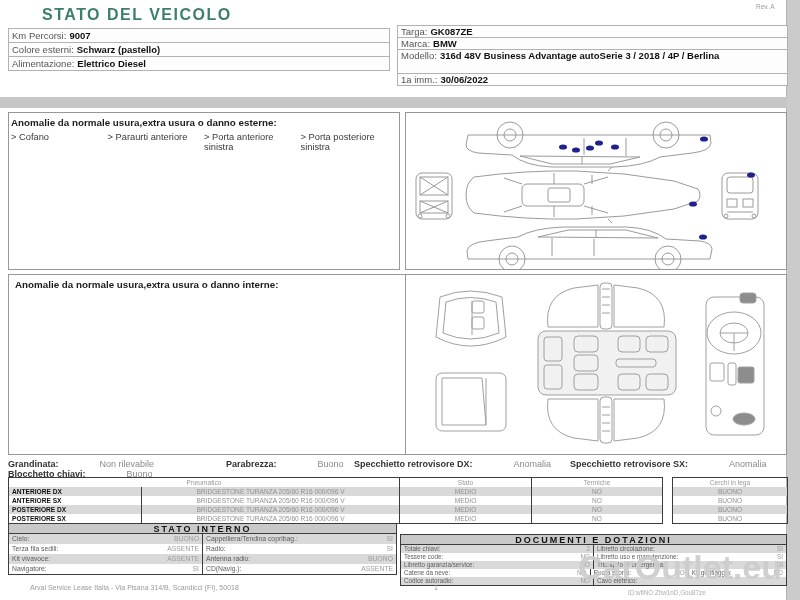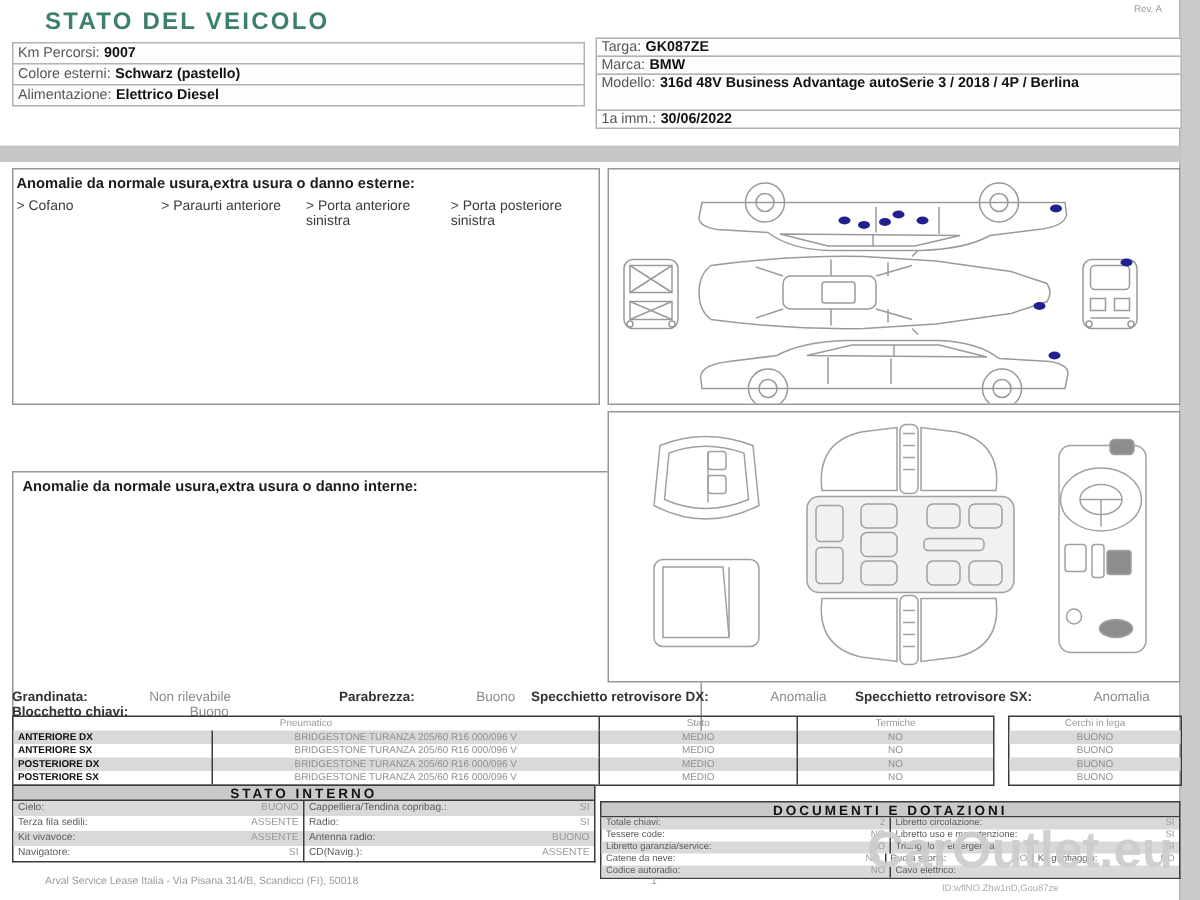--- a/index.html
+++ b/index.html
@@ -4,39 +4,39 @@
 <style>
   html,body{margin:0;padding:0;}
   body{
     width:800px;height:600px;position:relative;background:#ffffff;
     font-family:"Liberation Sans",sans-serif;overflow:hidden;color:#222;
   }
   .abs{position:absolute;}
   
   .edge-right{left:786px;top:0;width:14px;height:600px;background:#cbcbcb;border-left:1px solid #b4b4b4;}
   
-  .doc-title{left:30px;top:6px;font-size:16px;font-weight:bold;letter-spacing:1.5px;color:#3c7f6e;}
+  .doc-title{left:42px;top:6px;font-size:16px;font-weight:bold;letter-spacing:1.5px;color:#3c7f6e;}
   .rev{left:756px;top:3px;font-size:6.5px;color:#9a9a9a;}
   
   .fields{display:flex;flex-direction:column;}
   .frow{border:1px solid #b2b2b2;margin-top:-1px;background:#fdfdfd;padding:0 3px;
         font-size:9.5px;color:#555;white-space:nowrap;}
   .fields-left{left:8px;top:29px;width:382px;}
   .fields-left .frow{height:13px;line-height:13px;}
   .fields-right{left:397px;top:26px;width:391px;}
   .fields-right .frow{height:11px;line-height:11px;}
   .fields-right .frow.tall{height:22px;line-height:10px;white-space:normal;padding-top:1px;padding-right:40px;}
   .frow b{color:#111;margin-left:3px;}
   
   .graybar{left:0;top:97px;width:787px;height:11px;background:#c6c6c6;}
   
   .panel{border:1px solid #979797;background:#fff;box-sizing:border-box;}
   .sec1-text{left:8px;top:112px;width:392px;height:158px;padding:4px 2px;}
   .sec1-art {left:405px;top:112px;width:382px;height:158px;}
-  .sec2-text{left:8px;top:274px;width:460px;height:181px;padding:4px 6px;margin-top:40px;}
+  .sec2-text{left:8px;top:274px;width:460px;height:181px;padding:4px 6px;}
   .sec2-art {left:405px;top:274px;width:382px;height:181px;}
   .sec-title{font-size:9.8px;font-weight:bold;color:#1c1c1c;}
   .sec-items{margin-top:4px;display:grid;grid-template-columns:1fr 1fr 1fr 1fr;row-gap:2px;
              font-size:9.3px;color:#3a3a3a;}
   
   .summary1{left:8px;top:459px;width:778px;display:flex;font-size:9px;}
   .summary1 .pair:nth-child(1){width:218px;}
   .summary1 .pair:nth-child(2){width:128px;}
   .summary1 .pair:nth-child(3){width:216px;}
   .summary2{left:8px;top:469px;font-size:9px;}

